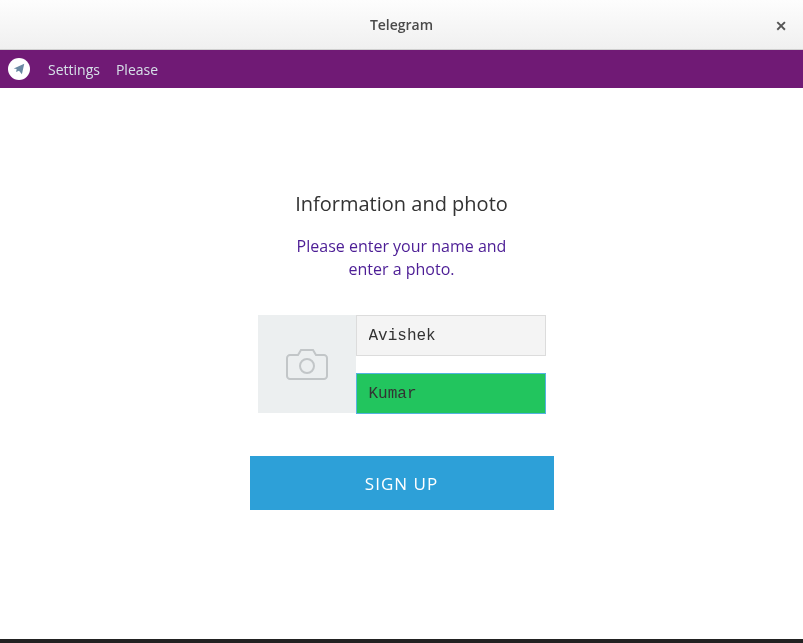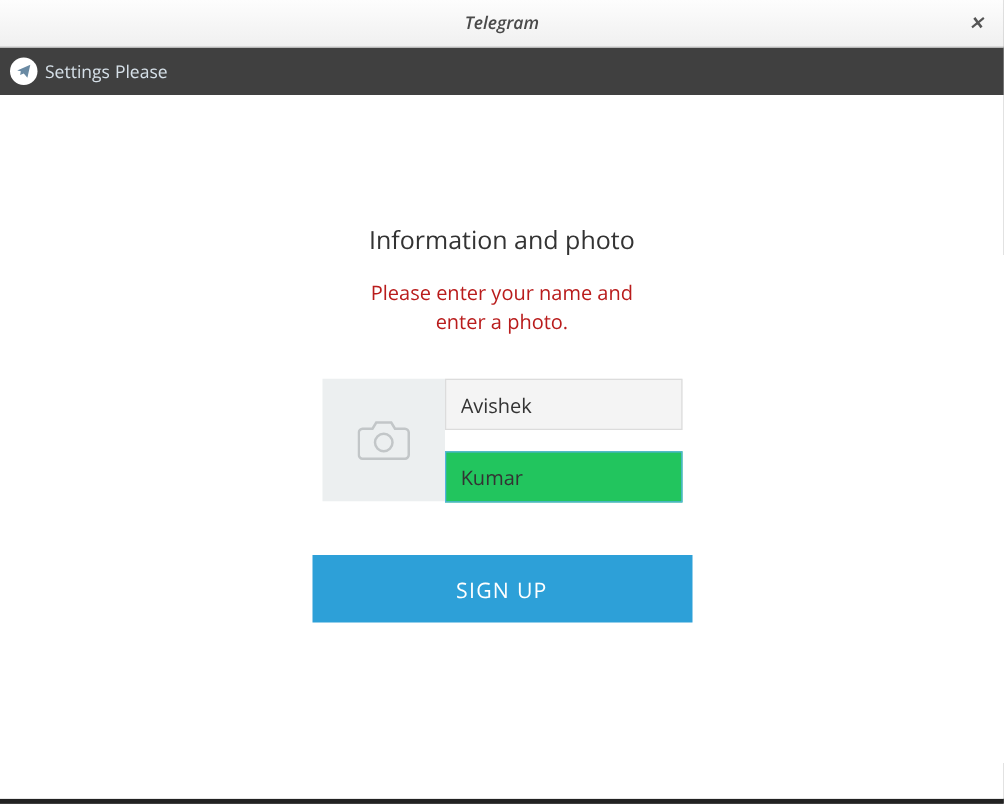--- a/index.html
+++ b/index.html
@@ -15,52 +15,51 @@
       overflow: hidden;
     }
     .window {
       width: 803px;
       height: 639px;
       background: white;
       display: flex;
       flex-direction: column;
     }
     .titlebar {
-      height: 38px;
+      height: 50px;
       background: linear-gradient(to bottom, #fdfdfd, #f0f0f0);
       border-bottom: 1px solid #d0d0d0;
       display: flex;
       align-items: center;
       justify-content: center;
       position: relative;
-      font-style: italic;
     }
     .titlebar-title {
       font-size: 14px;
       font-weight: 600;
       color: #4a4a4a;
     }
     .close-btn {
       position: absolute;
       right: 10px;
       top: 50%;
       transform: translateY(-50%);
       font-size: 14px;
       color: #555;
       cursor: pointer;
       padding: 4px 6px;
       font-weight: bold;
     }
     .menubar {
       height: 38px;
-      background: #404040;
+      background: #701a75;
       display: flex;
       align-items: center;
       padding: 0 8px;
-      gap: 4px;
+      gap: 16px;
     }
     .menubar-icon {
       width: 22px;
       height: 22px;
       background: #fff;
       border-radius: 50%;
       display: flex;
       align-items: center;
       justify-content: center;
       margin-right: 2px;
@@ -80,28 +79,29 @@
     }
     .heading {
       font-size: 20px;
       font-weight: 400;
       color: #333;
       margin-bottom: 18px;
     }
     .subtext {
       text-align: center;
       font-size: 16px;
-      color: #b91c1c;
+      color: #4c1d95;
       line-height: 1.45;
       margin-bottom: 34px;
     }
     .form-row {
       display: flex;
       gap: 0;
       margin-bottom: 42px;
+      font-family: Liberation Mono, monospace;
     }
     .photo-upload {
       width: 98px;
       height: 98px;
       background: #eceff0;
       display: flex;
       align-items: center;
       justify-content: center;
       cursor: pointer;
     }

